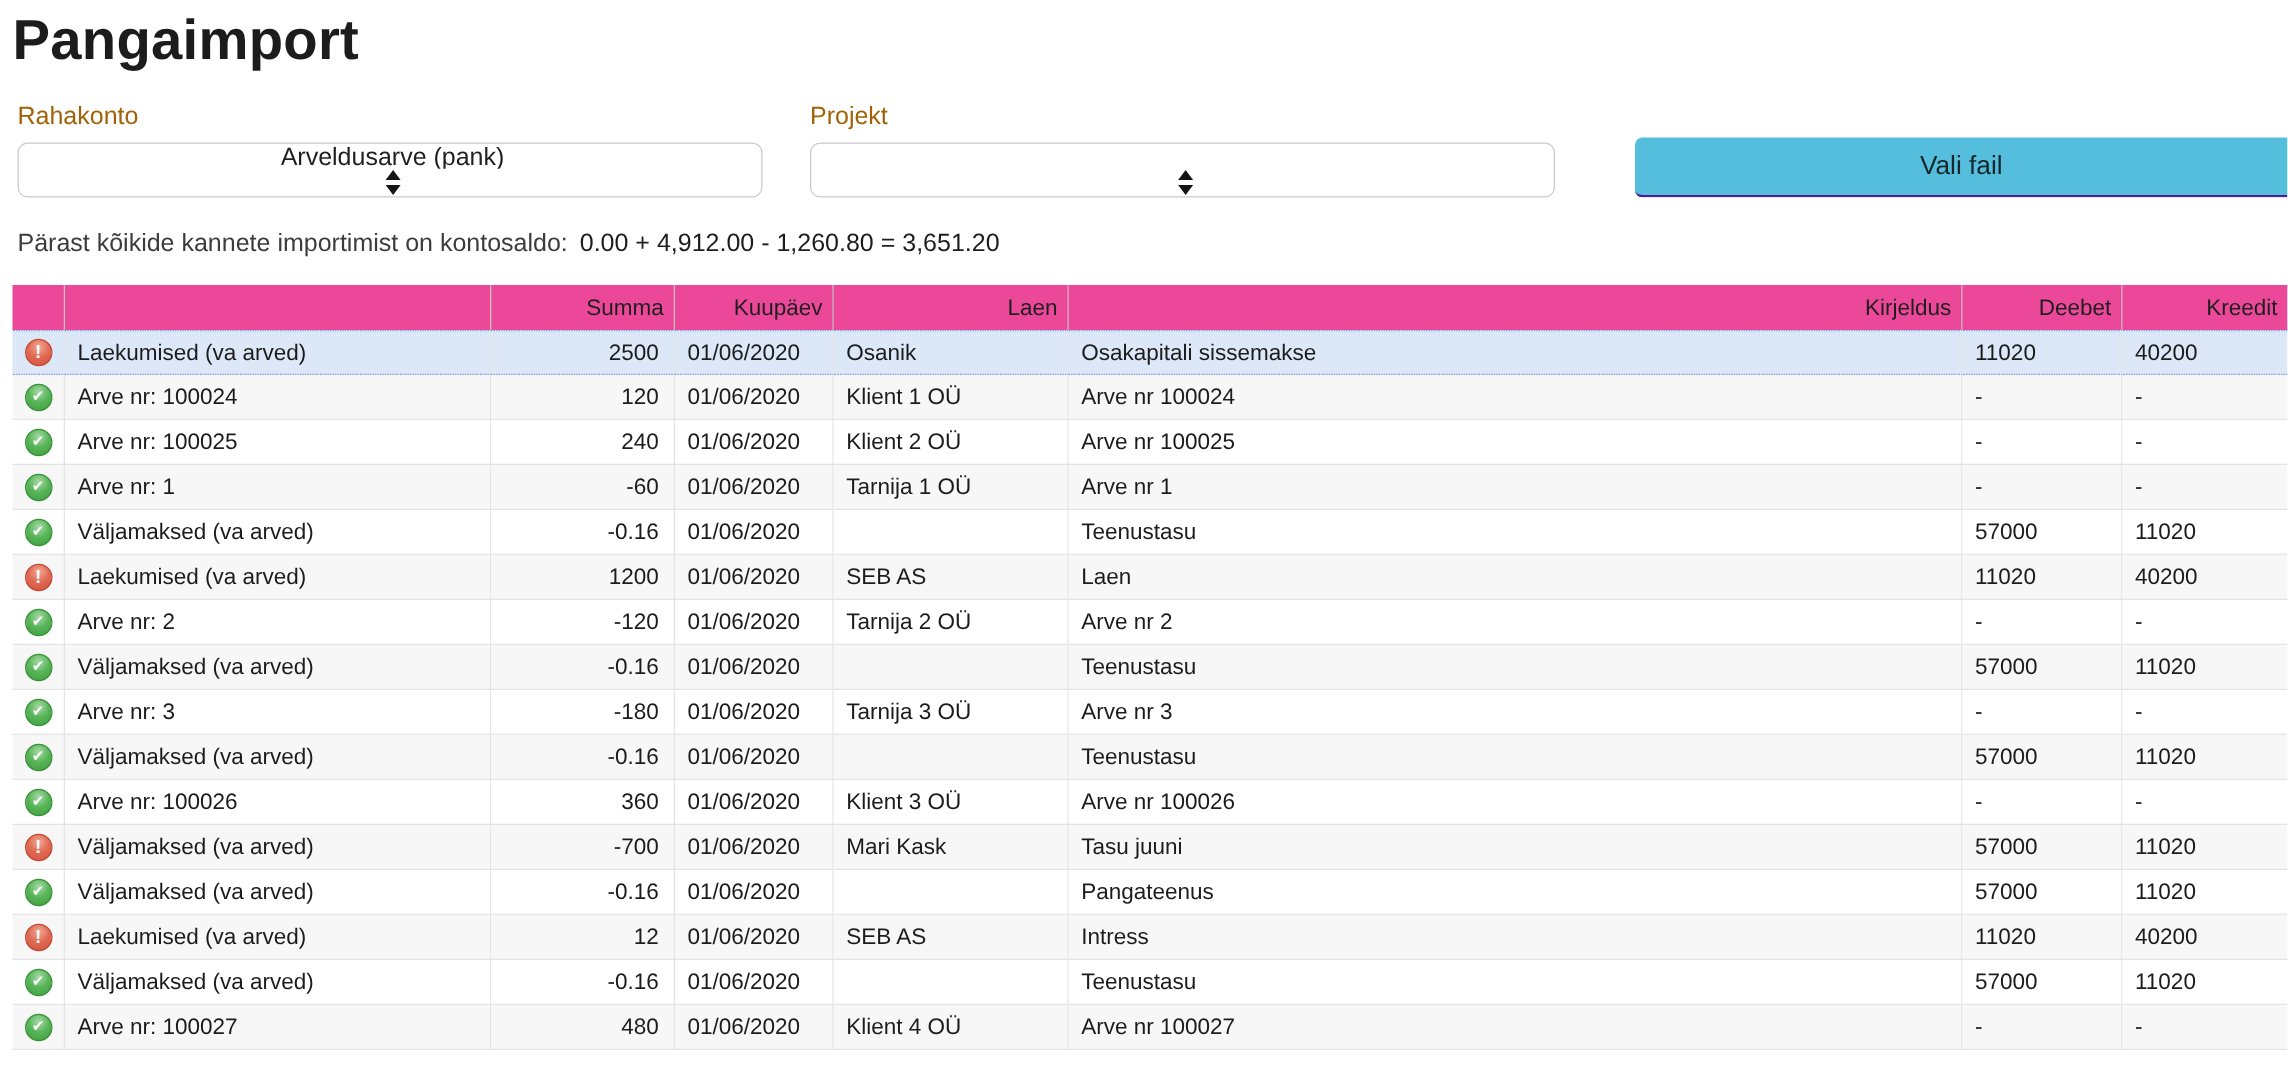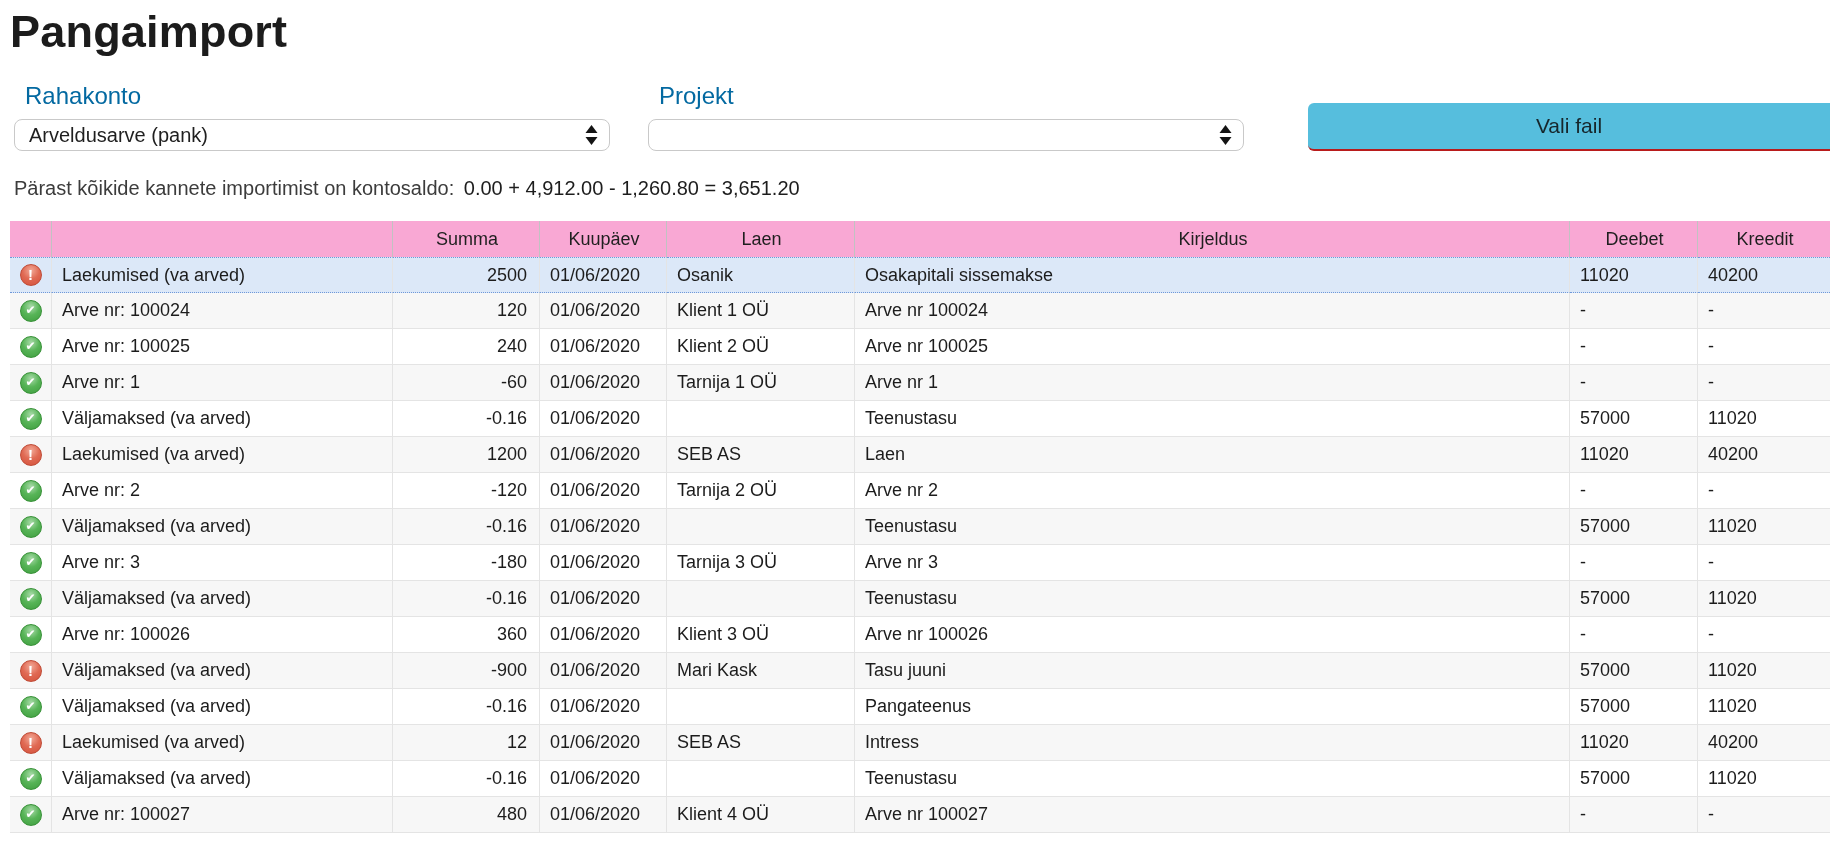--- a/index.html
+++ b/index.html
@@ -17,50 +17,50 @@
     color: #1c1c1c;
     letter-spacing: 0.2px;
   }
   .filters {
     display: flex;
     align-items: flex-end;
     margin: 24px 0 0 14px;
   }
   .filter-group { display: flex; flex-direction: column; }
   .filter-label {
-    font-size: 24px;
-    color: #0369a1;
+    font-size: 20px;
+    color: #a16207;
     margin-bottom: 9px;
-    margin-left: 11px;
   }
   .select-box {
-    width: 596px; height: 32px;
+    width: 596px; height: 44px;
     border: 1px solid #c9c9c9;
     border-radius: 8px;
     background: #ffffff;
     display: flex;
     align-items: center;
     padding: 0 10px 0 14px;
     cursor: pointer;
+    flex-direction: column;
   }
   .select-value {
     flex: 1;
     font-size: 20px;
     color: #1f1f1f;
     white-space: nowrap;
     overflow: hidden;
   }
   .select-arrows { flex: 0 0 auto; display: flex; }
   .filter-group + .filter-group { margin-left: 38px; }
   .choose-file-button {
     margin-left: 64px;
     width: 540px; height: 48px;
     background: #56bedd;
     border: none;
-    border-bottom: 2px solid #b91c1c;
+    border-bottom: 2px solid #4c1d95;
     border-radius: 6px 0 0 6px;
     font-family: "Liberation Sans", sans-serif;
     font-size: 21px;
     color: #16262b;
     cursor: pointer;
   }
   .balance-summary {
     margin: 26px 0 0 14px;
     font-size: 20px;
     color: #3c3c3c;
@@ -69,26 +69,26 @@
 
   .transactions-wrap { margin: 21px 0 0 10px; }
   table.transactions {
     width: 1820px;
     table-layout: fixed;
     border-collapse: separate;
     border-spacing: 0;
     font-size: 18px;
   }
   thead th {
-    background: #f9a8d4;
+    background: #ec4899;
     height: 36px;
     font-weight: normal;
     font-size: 18px;
     color: #1f1f1f;
-    text-align: center;
+    text-align: right;
     padding: 0 8px 0 10px;
     border-right: 1px solid #c2c2c2;
     white-space: nowrap;
     overflow: hidden;
   }
   thead th:last-child { border-right: none; }
   tbody td {
     height: 36px;
     padding: 0 8px 0 10px;
     border-bottom: 1px solid #e4e4e4;
@@ -310,21 +310,21 @@
     <td class="cell-summa">360</td>
     <td>01/06/2020</td>
     <td>Klient 3 OÜ</td>
     <td>Arve nr 100026</td>
     <td>-</td>
     <td>-</td>
   </tr>
         <tr>
     <td class="cell-icon"><span class="status-dot icon-warning"></span></td>
     <td>Väljamaksed (va arved)</td>
-    <td class="cell-summa">-900</td>
+    <td class="cell-summa">-700</td>
     <td>01/06/2020</td>
     <td>Mari Kask</td>
     <td>Tasu juuni</td>
     <td>57000</td>
     <td>11020</td>
   </tr>
         <tr>
     <td class="cell-icon"><span class="status-dot icon-ok"></span></td>
     <td>Väljamaksed (va arved)</td>
     <td class="cell-summa">-0.16</td>

